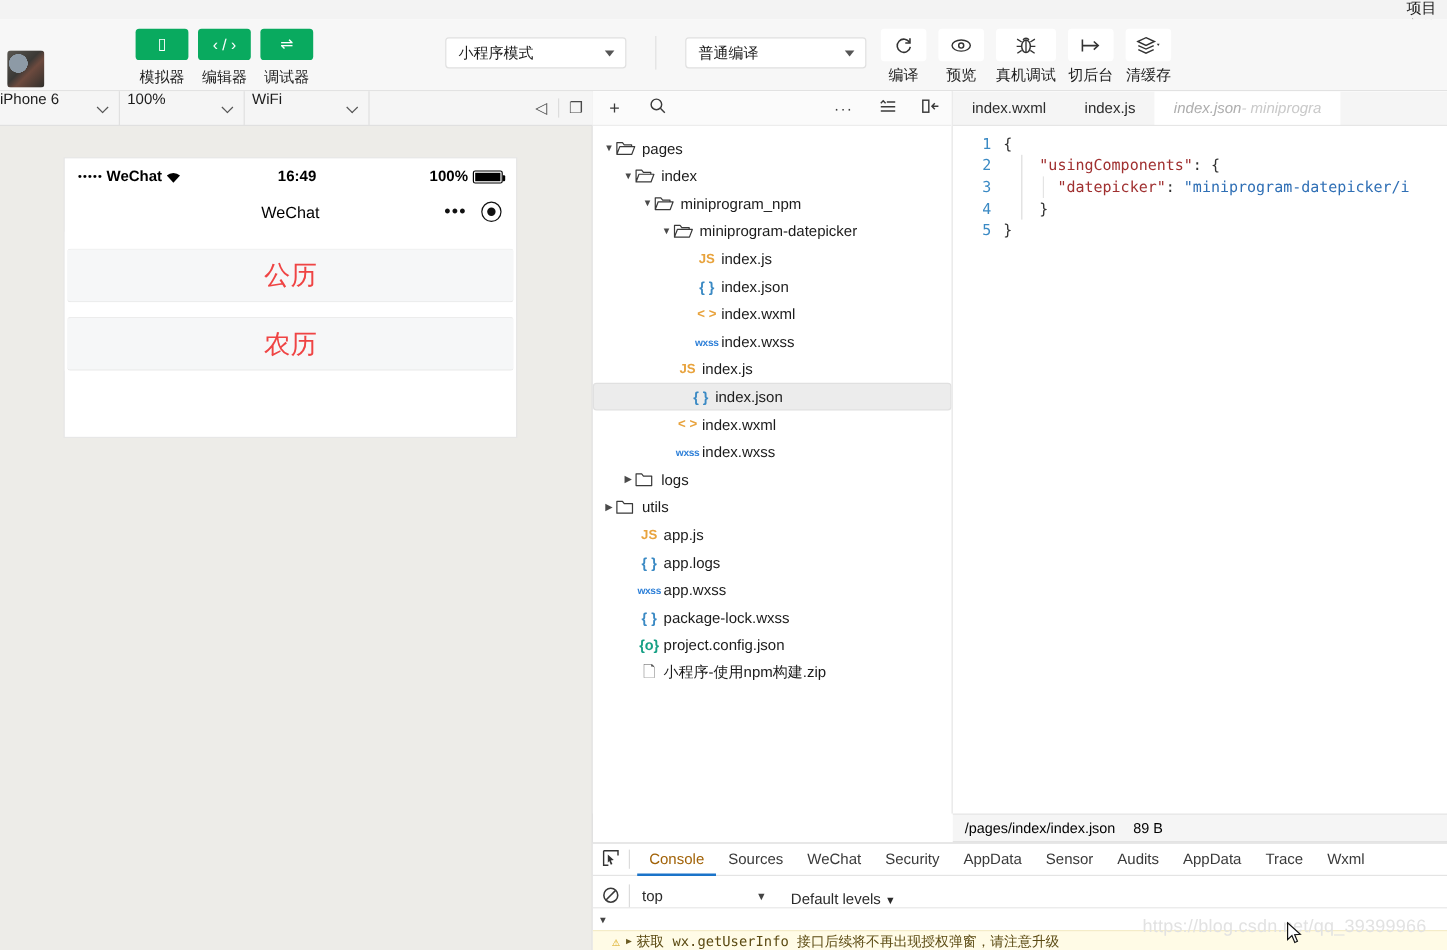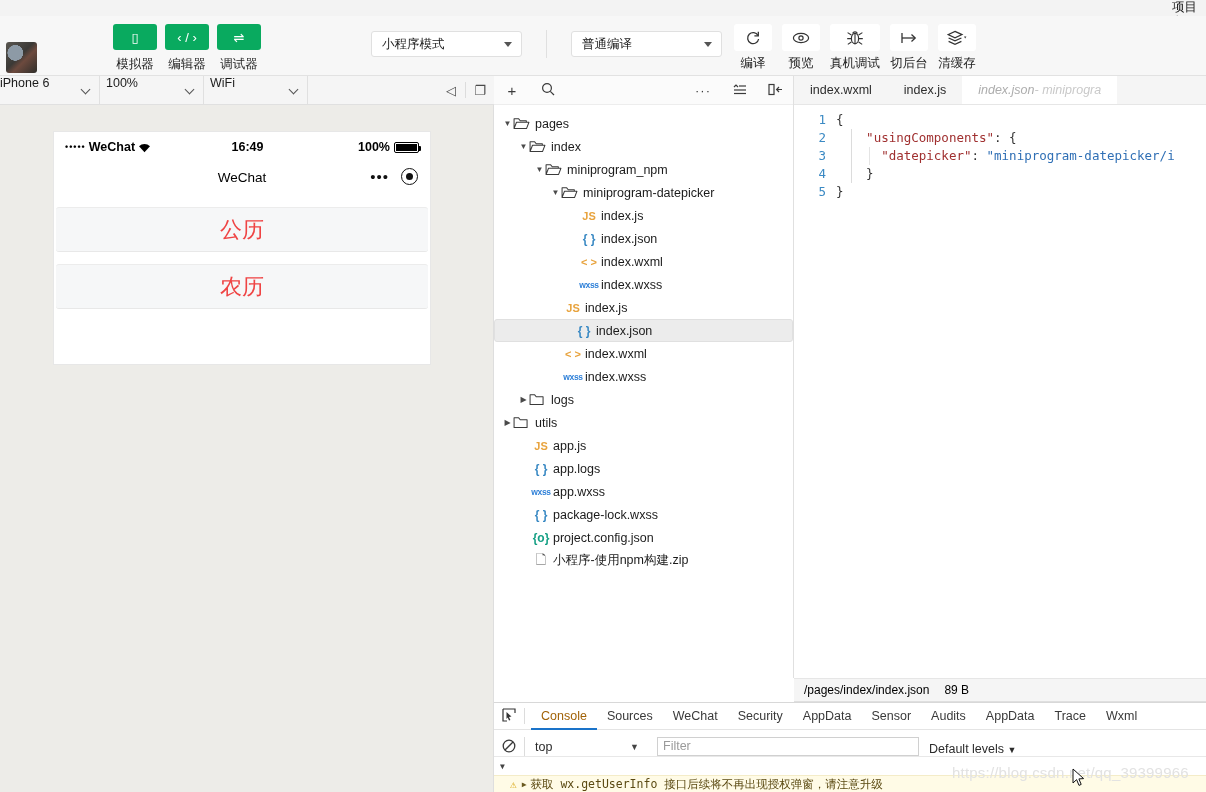--- a/index.html
+++ b/index.html
@@ -631,21 +631,20 @@
       <span class="ban">
         <svg width="14" height="14" viewBox="0 0 14 14">
             <circle cx="7" cy="7" r="5.8" fill="none" stroke="#3a3a3a" stroke-width="1.3"></circle>
             <line x1="3" y1="11" x2="11" y2="3" stroke="#3a3a3a" stroke-width="1.3"></line>
           </svg>
       </span>
       <span class="ctx">
         <span>top</span>
         <span class="tri">▼</span>
       </span>
-      <span class="finput">Filter</span>
       <span class="levels"><span>Default levels</span> <span style="font-size:9px">▼</span></span>
     </div>
     <div id="logs">
         <div class="logrow">
           <span class="tri">▼</span>
         </div>
         <div class="logrow warn">
           <span class="wico">⚠</span>
           <span class="tri2">▶</span>
           <span>获取 wx.getUserInfo 接口后续将不再出现授权弹窗，请注意升级</span>

